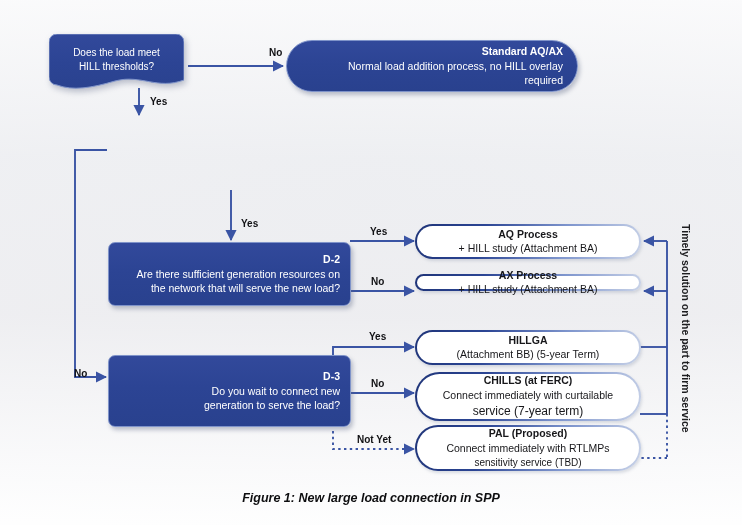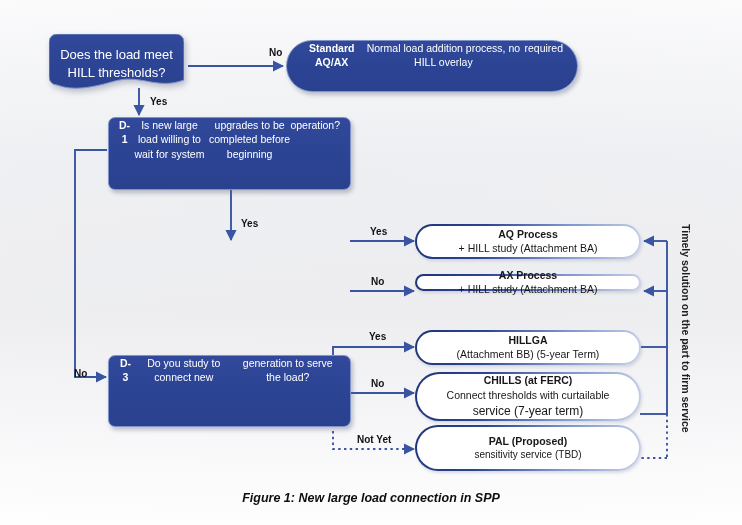--- a/index.html
+++ b/index.html
@@ -28,22 +28,22 @@
     position: absolute;
     left: 0; top: 0;
     width: 742px; height: 525px;
   }
 
   
   .node {
     position: absolute;
     box-sizing: border-box;
     display: flex;
-    flex-direction: row;
-    align-items: flex-start;
+    flex-direction: column;
+    align-items: flex-end;
     justify-content: center;
     text-align: center;
     color: #ffffff;
     z-index: 3;
   }
   .node .ttl {
     font-weight: bold;
     line-height: 1.35;
   }
   .node .sub {
@@ -188,69 +188,69 @@
           <stop offset="0%" stop-color="#32499b"></stop>
           <stop offset="55%" stop-color="#2c4494"></stop>
           <stop offset="100%" stop-color="#2a428f"></stop>
         </linearGradient>
       </defs>
       <path d="M8,0 H127 a8,8 0 0 1 8,8 V46
                C108,56 92,40 66,47
                C42,54 24,57 8,51
                a8,8 0 0 1 -8,-8 V8 a8,8 0 0 1 8,-8 Z" fill="url(#wg)" stroke="#8296ca" stroke-width="1"></path>
     </svg>
-    <div class="wave-label" style="font-size:13px;">
+    <div class="wave-label" style="font-size:10px;">
       <div>Does the load meet</div>
       <div>HILL thresholds?</div>
     </div>
   </div>
 
   <div class="node filled r-pill" style="left:286px; top:40px; width:292px; height:52px; padding:0 14px;">
     <div class="ttl" style="font-size:10.5px;">Standard AQ/AX</div>
     <div class="sub" style="font-size:10.5px;">Normal load addition process, no HILL overlay</div>
     <div class="sub" style="font-size:10.5px;">required</div>
   </div>
 
-  <div class="node filled r-sm" style="left:108px; top:117px; width:243px; height:73px; padding:0 10px;">
-    <div class="ttl" style="font-size:10.5px;">D-1</div>
-    <div class="sub" style="font-size:10.5px;">Is new large load willing to wait for system</div>
-    <div class="sub" style="font-size:10.5px;">upgrades to be completed before beginning</div>
-    <div class="sub" style="font-size:10.5px;">operation?</div>
-  </div>
-
+
+  <div class="node filled r-sm" style="left:108px; top:242px; width:243px; height:64px; padding:0 10px;">
+    <div class="ttl" style="font-size:10.5px;">D-2</div>
+    <div class="sub" style="font-size:10.5px;">Are there sufficient generation resources on</div>
+    <div class="sub" style="font-size:10.5px;">the network that will serve the new load?</div>
+  </div>
 
   <div class="node filled r-sm" style="left:108px; top:355px; width:243px; height:72px; padding:0 10px;">
     <div class="ttl" style="font-size:10.5px;">D-3</div>
-    <div class="sub" style="font-size:10.5px;">Do you study to connect new</div>
+    <div class="sub" style="font-size:10.5px;">Do you wait to connect new</div>
     <div class="sub" style="font-size:10.5px;">generation to serve the load?</div>
   </div>
 
   <div class="outlined" style="left:415px; top:224px; width:226px; height:35px; padding:0 10px;">
     <div class="ttl" style="font-size:10.5px;">AQ Process</div>
     <div class="sub" style="font-size:10.5px;">+ HILL study (Attachment BA)</div>
   </div>
 
   <div class="outlined" style="left:415px; top:274px; width:226px; height:17px; padding:0 10px;">
     <div class="ttl" style="font-size:10.5px;">AX Process</div>
     <div class="sub" style="font-size:10.5px;">+ HILL study (Attachment BA)</div>
   </div>
 
   <div class="outlined" style="left:415px; top:330px; width:226px; height:35px; padding:0 8px;">
     <div class="ttl" style="font-size:10.5px;">HILLGA</div>
     <div class="sub" style="font-size:10.5px;">(Attachment BB) (5-year Term)</div>
   </div>
 
   <div class="outlined" style="left:415px; top:372px; width:226px; height:49px; padding:0 8px;">
     <div class="ttl" style="font-size:10.5px;">CHILLS (at FERC)</div>
-    <div class="sub" style="font-size:10.5px;">Connect thresholds with curtailable</div>
+    <div class="sub" style="font-size:10.5px;">Connect immediately with curtailable</div>
     <div class="sub" style="font-size:12px;">service (7-year term)</div>
   </div>
 
   <div class="outlined" style="left:415px; top:425px; width:226px; height:46px; padding:0 8px;">
     <div class="ttl" style="font-size:10.5px;">PAL (Proposed)</div>
+    <div class="sub" style="font-size:10.5px;">Connect immediately with RTLMPs</div>
     <div class="sub" style="font-size:10px;">sensitivity service (TBD)</div>
   </div>
 
   <div class="elabel" style="left:269px; top:47px; font-size:10px;">No</div>
 
   <div class="elabel" style="left:150px; top:96px; font-size:10px;">Yes</div>
 
   <div class="elabel" style="left:241px; top:218px; font-size:10px;">Yes</div>
 
   <div class="elabel" style="left:74px; top:368px; font-size:10px;">No</div>

